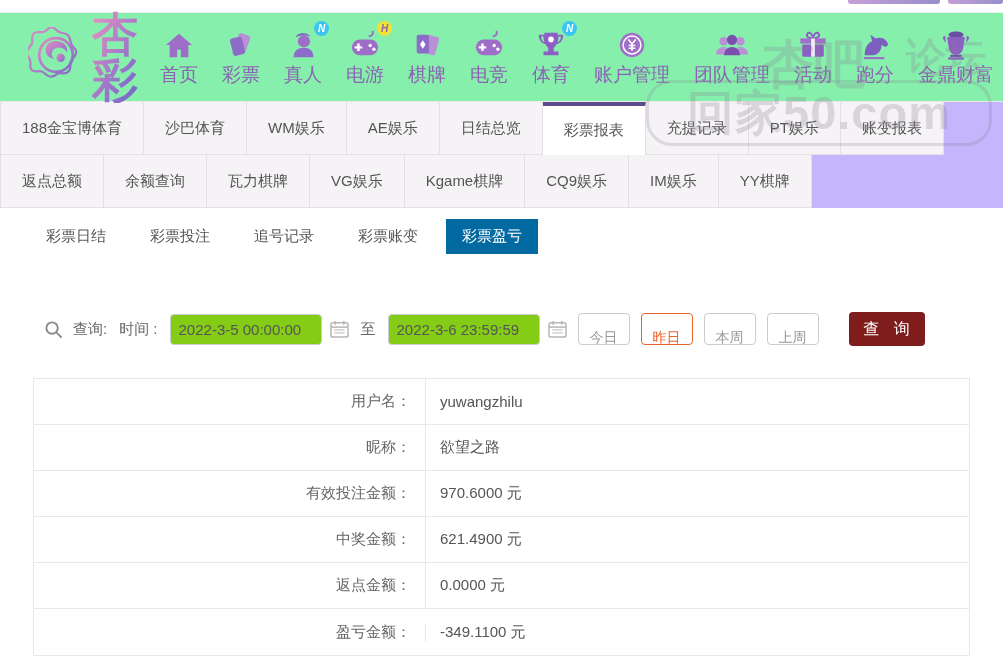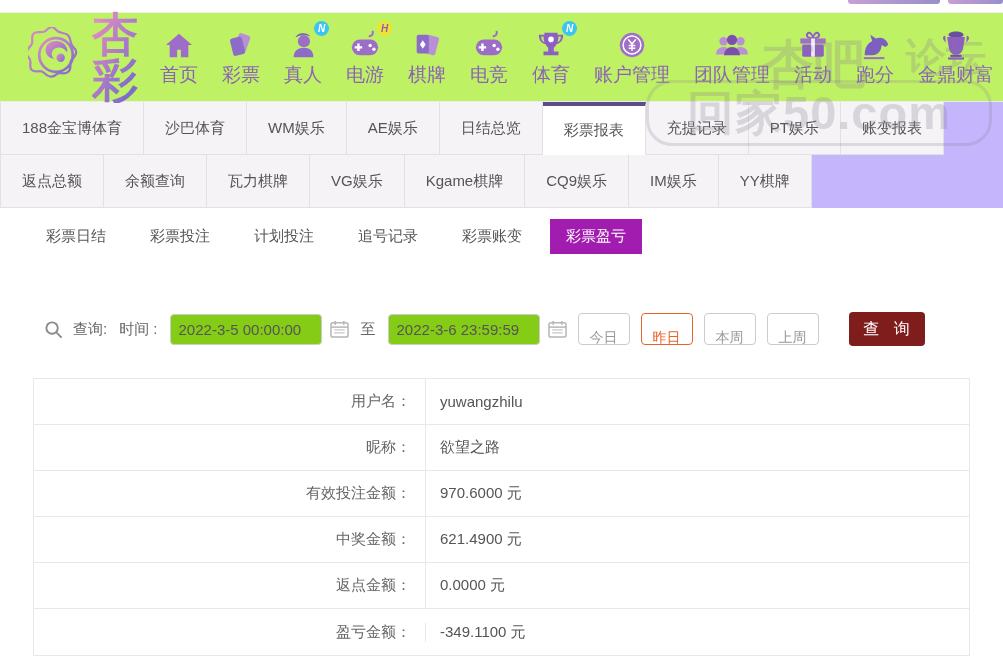--- a/index.html
+++ b/index.html
@@ -9,21 +9,21 @@
     background:#fff; color:#555; overflow:hidden; position:relative;
   }
   
   .topbar { height:13px; background:#fff; border-bottom:1px solid #f0edf0; position:relative; }
   .tb-seg { position:absolute; top:0; height:4px; border-radius:0 0 3px 3px;
             background:linear-gradient(90deg,#c79fd6,#968fcb); }
   .tb-seg.s1 { left:848px; width:92px; }
   .tb-seg.s2 { left:948px; width:55px; }
 
   
-  .header { height:88px; background:#bef264; display:flex; align-items:center;
+  .header { height:88px; background:#86efac; display:flex; align-items:center;
             padding:0 10px 0 28px; position:relative; }
   .logo { display:flex; align-items:center; gap:8px; margin-right:22px; cursor:pointer; }
   .logo-text {
     font-size:46px; font-weight:bold; line-height:1;
     background:linear-gradient(120deg,#e18cc3 10%,#7e6bcc 85%);
     -webkit-background-clip:text; background-clip:text;
     -webkit-text-fill-color:transparent; color:#9d6cc0;
   }
   .nav { display:flex; align-items:flex-end; gap:24px; }
   .nav-item { display:flex; flex-direction:column; align-items:center; cursor:pointer; }
@@ -49,21 +49,21 @@
   .tabrow { display:flex; background:#c4b5fd; }
   .tab { background:#f5f3f5; border-right:1px solid #e3e0e3; border-bottom:1px solid #e3e0e3;
          height:53px; display:flex; align-items:center; justify-content:center;
          padding:0 21px; font-size:15px; color:#555; cursor:pointer; white-space:nowrap; }
   .tabrow .tab:first-child { border-left:1px solid #e3e0e3; }
   .tab.active { background:#fff; border-top:4px solid #5f4b8b; border-bottom-color:#fff; }
 
   
   .subtabs { display:flex; align-items:center; gap:12px; padding:10px 0 0 30px; height:46px; }
   .subtab { padding:8px 16px; font-size:15px; color:#555; cursor:pointer; white-space:nowrap; }
-  .subtab.active { background:#a21caf; color:#fff; }
+  .subtab.active { background:#0369a1; color:#fff; }
 
   
   .query { display:flex; align-items:center; margin:58px 0 0 44px; gap:8px;
            font-size:15px; color:#666; }
   .q-ico { display:flex; align-items:center; margin-right:2px; }
   .q-label { margin-right:4px; white-space:nowrap; }
   input.date { width:152px; height:31px; border:1px solid #ccc; border-radius:4px;
                padding:0 8px; font-size:15px; color:#555; background:#84cc16;
                font-family:"Liberation Sans","DejaVu Sans",sans-serif; }
   .cal { display:flex; align-items:center; cursor:pointer; }
@@ -280,21 +280,20 @@
     <div class="tab">Kgame棋牌</div>
     <div class="tab">CQ9娱乐</div>
     <div class="tab">IM娱乐</div>
     <div class="tab">YY棋牌</div>
   </div>
 </div>
 
 <div class="subtabs">
   <div class="subtab">彩票日结</div>
   <div class="subtab">彩票投注</div>
-  <div class="subtab">计划投注</div>
   <div class="subtab">追号记录</div>
   <div class="subtab">彩票账变</div>
   <div class="subtab active">彩票盈亏</div>
 </div>
 
 <div class="query">
   <span class="q-ico">
     <svg width="19" height="19" viewBox="0 0 20 20">
         <circle cx="8.5" cy="8.5" r="6" fill="none" stroke="#8a8a8a" stroke-width="2"></circle>
         <path d="M13 13l5.5 5.5" stroke="#8a8a8a" stroke-width="2"></path>

